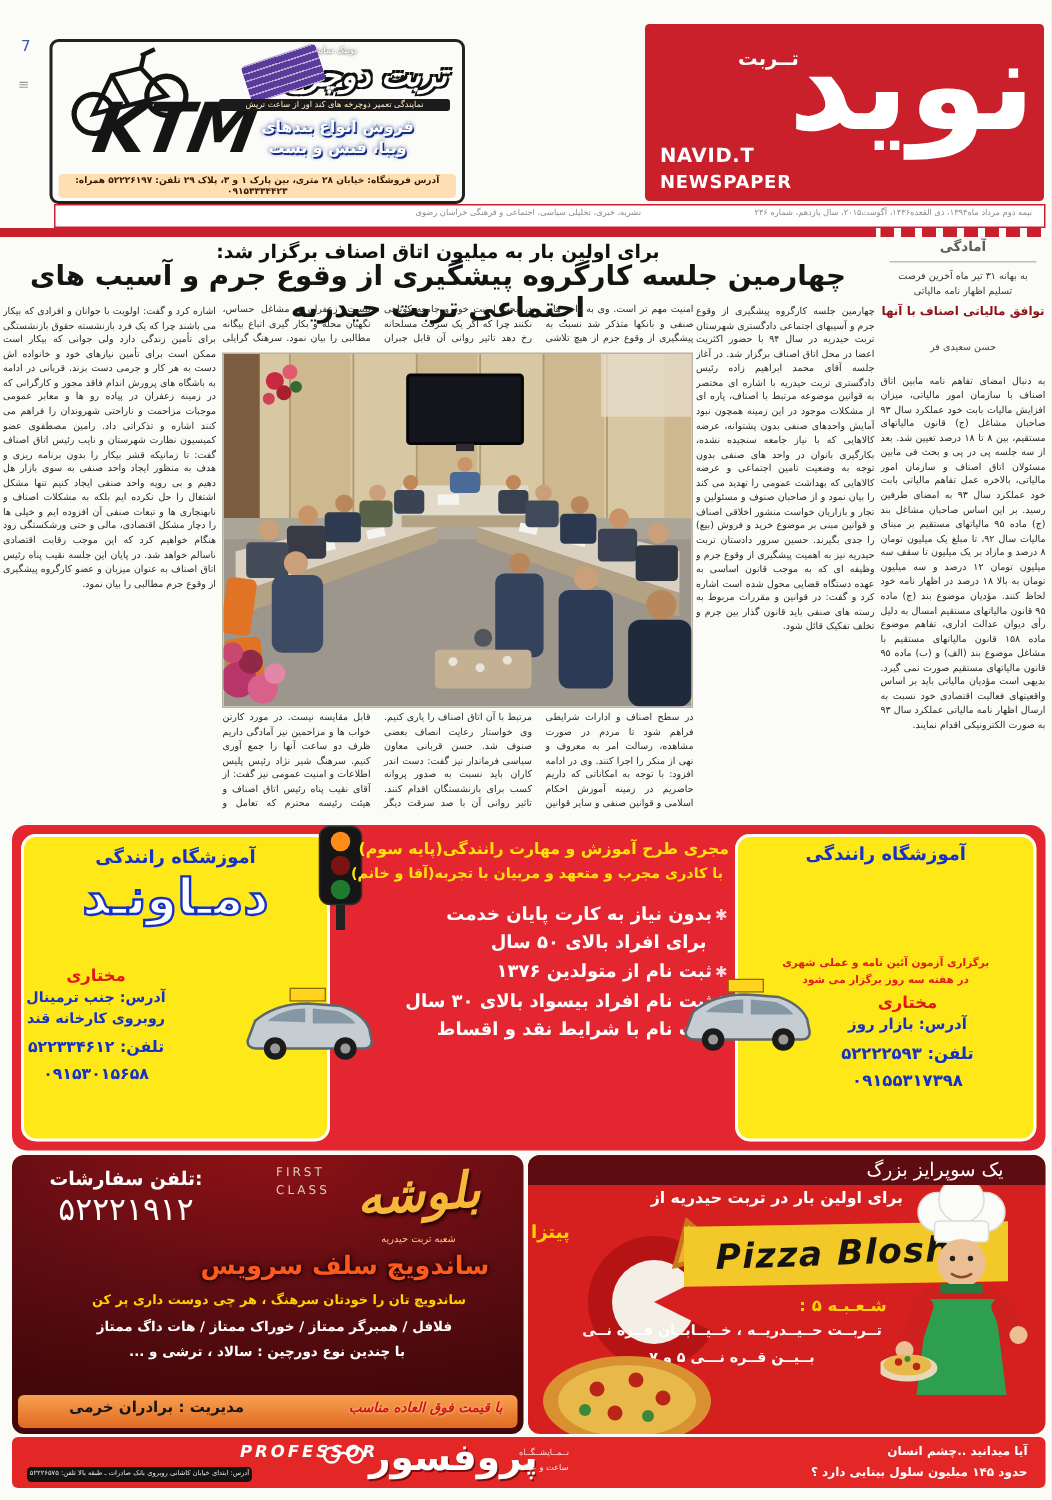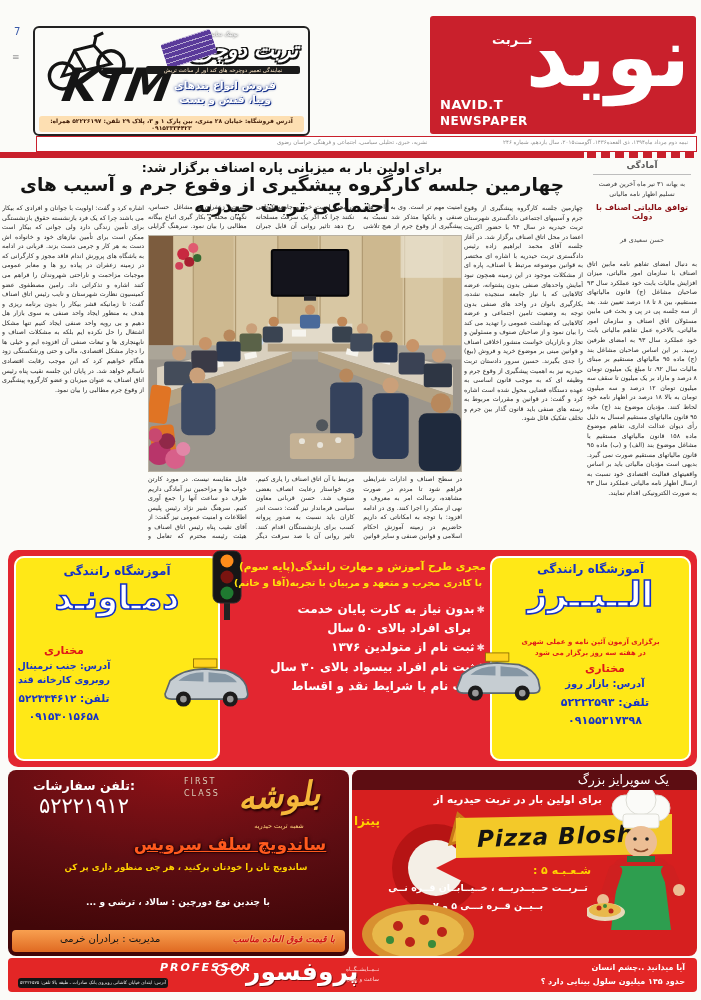--- a/index.html
+++ b/index.html
@@ -83,28 +83,28 @@
   
   .bloshe{left:8px;top:770px;width:341px;height:186px;border-radius:8px;overflow:hidden;
           background:radial-gradient(120% 90% at 50% 0%,#8d1116 0%,#5d0d12 55%,#420709 100%);}
   .orders{left:10px;top:8px;width:132px;color:#fff;font-size:12.5px;font-weight:bold;text-align:center;}
   .orders-num{left:10px;top:24px;width:132px;color:#fff;font-size:21px;font-weight:normal;text-align:center;letter-spacing:2px;}
   .fclass{left:176px;top:6px;color:#d9cdb8;font-size:8px;letter-spacing:2px;line-height:1.5;}
   .bl-logo{left:205px;top:6px;width:132px;text-align:center;font-size:33px;font-weight:bold;font-style:italic;color:#f6b83a;
            text-shadow:1px 2px 2px #2a0406;transform:rotate(-4deg);}
   .bl-branch{left:205px;top:52px;width:132px;text-align:center;font-size:6.5px;color:#ffd27a;}
   .bl-self{left:110px;top:64px;width:224px;text-align:center;font-size:17px;font-weight:bold;color:#ff5a1e;
-           text-shadow:1px 1px 0 #300406,-1px 1px 0 #300406,0 0 4px #000;text-decoration:underline;}
+           text-shadow:1px 1px 0 #300406,-1px 1px 0 #300406,0 0 4px #000;}
   .bl-tag{left:20px;top:92px;width:316px;text-align:center;color:#ffd200;font-size:8.6px;font-weight:bold;}
   .bl-menu{left:20px;top:110px;width:310px;text-align:center;color:#fff;font-size:9px;font-weight:bold;}
   .bl-sides{left:20px;top:127px;width:300px;text-align:center;color:#fff;font-size:9px;font-weight:bold;}
   .bl-band{left:4px;right:4px;bottom:4px;height:22px;border-radius:4px;background:linear-gradient(#f8a050,#e06a22);}
   .bl-price{right:10px;top:4px;position:absolute;color:#d01414;font-size:9px;font-weight:bold;font-style:italic;
             text-shadow:0 0 2px #ffe2b0;}
-  .bl-mgmt{left:48px;top:3px;position:absolute;color:#151515;font-size:10px;font-weight:normal;}
+  .bl-mgmt{left:34px;top:3px;position:absolute;color:#151515;font-size:10px;font-weight:bold;}
 
   
   .pza{left:352px;top:770px;width:345px;height:186px;background:#d61f1f;border-radius:8px;overflow:hidden;}
   .pza-top{left:0;top:0;width:100%;height:20px;background:#5d0d12;}
   .pza-surprise{position:absolute;right:28px;top:2px;color:#fff;font-size:12.5px;font-weight:normal;}
   .pza-first{left:10px;top:23px;width:240px;text-align:right;color:#fff;font-size:10.5px;font-weight:bold;}
   .pza-fa{left:2px;top:44px;color:#ffd200;font-size:12px;font-weight:bold;}
   .pza-ribbon{left:104px;top:46px;width:216px;height:40px;background:#f3c929;transform:skewY(-1deg);
               display:flex;align-items:center;justify-content:center;}
   .pza-brand{font-size:23px;font-weight:bold;font-style:italic;color:#141414;letter-spacing:1px;transform:rotate(-1deg);}
@@ -154,21 +154,21 @@
     <div class="abs mast-en2">NEWSPAPER</div>
   </div>
 
   <div class="abs strip">
     <span class="tg">نشریه، خبری، تحلیلی سیاسی، اجتماعی و فرهنگی خراسان رضوی</span>
     <span class="dl">نیمه دوم مرداد ماه۱۳۹۴، ذی القعده۱۴۳۶، آگوست۲۰۱۵، سال یازدهم، شماره ۲۴۶</span>
   </div>
 
   <div class="abs redbar"></div>
   <div class="abs sb-dash"></div>
-  <div class="abs kicker c b rtl">برای اولین بار به میزبانی پاره اصناف برگزار شد:</div>
+  <div class="abs kicker c b rtl">برای اولین بار به میلیون اتاق اصناف برگزار شد:</div>
   <div class="abs headline c b rtl">چهارمین جلسه کارگروه پیشگیری از وقوع جرم و آسیب های اجتماعی تربت حیدریه</div>
 
   <div class="abs txt strip-top">امنیت مهم تر است. وی به واحد های صنفی و بانکها متذکر شد نسبت به پیشگیری از وقوع جرم از هیچ تلاشی در بحث امنیت خود و جامعه کوتاهی نکنند چرا که اگر یک سرقت مسلحانه رخ دهد تاثیر روانی آن قابل جبران نیست. زعفران و مشاغل حساس، نگهبان محله و بکار گیری اتباع بیگانه مطالبی را بیان نمود. سرهنگ گرایلی فرمانده سپاه گفت: در بحث عفاف و حجاب</div>
   <div class="abs txt col-r">چهارمین جلسه کارگروه پیشگیری از وقوع جرم و آسیبهای اجتماعی دادگستری شهرستان تربت حیدریه در سال ۹۴ با حضور اکثریت اعضا در محل اتاق اصناف برگزار شد. در آغاز جلسه آقای محمد ابراهیم زاده رئیس دادگستری تربت حیدریه با اشاره ای مختصر به قوانین موضوعه مرتبط با اصناف، پاره ای از مشکلات موجود در این زمینه همچون نبود آمایش واحدهای صنفی بدون پشتوانه، عرضه کالاهایی که با نیاز جامعه سنجیده نشده، بکارگیری بانوان در واحد های صنفی بدون توجه به وضعیت تامین اجتماعی و عرضه کالاهایی که بهداشت عمومی را تهدید می کند را بیان نمود و از صاحبان صنوف و مسئولین و تجار و بازاریان خواست منشور اخلاقی اصناف و قوانین مبنی بر موضوع خرید و فروش (بیع) را جدی بگیرند. حسین سرور دادستان تربت حیدریه نیز به اهمیت پیشگیری از وقوع جرم و وظیفه ای که به موجب قانون اساسی به عهده دستگاه قضایی محول شده است اشاره کرد و گفت: در قوانین و مقررات مربوط به رسته های صنفی باید قانون گذار بین جرم و تخلف تفکیک قائل شود.</div>
   <div class="abs txt col-l">اشاره کرد و گفت: اولویت با جوانان و افرادی که بیکار می باشند چرا که یک فرد بازنشسته حقوق بازنشستگی برای تأمین زندگی دارد ولی جوانی که بیکار است ممکن است برای تأمین نیازهای خود و خانواده اش دست به هر کار و جرمی دست بزند. قربانی در ادامه به باشگاه های پرورش اندام فاقد مجوز و کارگرانی که در زمینه زعفران در پیاده رو ها و معابر عمومی موجبات مزاحمت و ناراحتی شهروندان را فراهم می کنند اشاره و تذکراتی داد. رامین مصطفوی عضو کمیسیون نظارت شهرستان و نایب رئیس اتاق اصناف گفت: تا زمانیکه قشر بیکار را بدون برنامه ریزی و هدف به منظور ایجاد واحد صنفی به سوی بازار هل دهیم و بی رویه واحد صنفی ایجاد کنیم تنها مشکل اشتغال را حل نکرده ایم بلکه به مشکلات اصناف و نابهنجاری ها و تبعات صنفی آن افزوده ایم و خیلی ها را دچار مشکل اقتصادی، مالی و حتی ورشکستگی زود هنگام خواهیم کرد که این موجب رقابت اقتصادی ناسالم خواهد شد. در پایان این جلسه نقیب پناه رئیس اتاق اصناف به عنوان میزبان و عضو کارگروه پیشگیری از وقوع جرم مطالبی را بیان نمود.</div>
   <div class="abs txt strip-bot">در سطح اصناف و ادارات شرایطی فراهم شود تا مردم در صورت مشاهده، رسالت امر به معروف و نهی از منکر را اجرا کنند. وی در ادامه افزود: با توجه به امکاناتی که داریم حاضریم در زمینه آموزش احکام اسلامی و قوانین صنفی و سایر قوانین مرتبط با آن اتاق اصناف را یاری کنیم. وی خواستار رعایت انصاف بعضی صنوف شد. حسن قربانی معاون سیاسی فرماندار نیز گفت: دست اندر کاران باید نسبت به صدور پروانه کسب برای بازنشستگان اقدام کنند. تاثیر روانی آن با صد سرقت دیگر قابل مقایسه نیست. در مورد کارتن خواب ها و مزاحمین نیز آمادگی داریم ظرف دو ساعت آنها را جمع آوری کنیم. سرهنگ شیر نژاد رئیس پلیس اطلاعات و امنیت عمومی نیز گفت: از آقای نقیب پناه رئیس اتاق اصناف و هیئت رئیسه محترم که تعامل و همکاری خوبی با ما داشتند تشکر می کنیم. در بحث پیشگیری از وقوع جرم مکلفیم جلسات متعدد داشته باشیم. وی همچنین پیرامون امنیت اصناف بویژه طلا فروشان مطالبی را بیان کرد.</div>
 
   <svg class="abs photo" viewBox="0 0 310 236" preserveAspectRatio="none">
     <rect width="310" height="110" fill="#d8c7a3"></rect>
     <g fill="#cdb88f">
@@ -288,21 +288,21 @@
         <circle cx="34" cy="214" r="7" fill="#e287a8"></circle>
         <circle cx="6" cy="200" r="7" fill="#c84870"></circle>
       </g>
   </svg>
 
   <div class="abs sidebar rtl">
     <div class="sb-head">آمادگی</div>
     <div class="sb-rule"></div>
     <div class="sb-lead">به بهانه ۳۱ تیر ماه آخرین فرصت
 تسلیم اظهار نامه مالیاتی</div>
-    <div class="sb-title">توافق مالیاتی اصناف با دولت</div>
+    <div class="sb-title">توافق مالیاتی اصناف با آنها</div>
     <div class="sb-author">حسن سعیدی فر</div>
     <div class="txt sb-body">به دنبال امضای تفاهم نامه مابین اتاق اصناف با سازمان امور مالیاتی، میزان افزایش مالیات بابت خود عملکرد سال ۹۳ صاحبان مشاغل (ج) قانون مالیاتهای مستقیم، بین ۸ تا ۱۸ درصد تعیین شد. بعد از سه جلسه پی در پی و بحث فی مابین مسئولان اتاق اصناف و سازمان امور مالیاتی، بالاخره عمل تفاهم مالیاتی بابت خود عملکرد سال ۹۳ به امضای طرفین رسید. بر این اساس صاحبان مشاغل بند (ج) ماده ۹۵ مالیاتهای مستقیم بر مبنای مالیات سال ۹۲، تا مبلغ یک میلیون تومان ۸ درصد و مازاد بر یک میلیون تا سقف سه میلیون تومان ۱۲ درصد و سه میلیون تومان به بالا ۱۸ درصد در اظهار نامه خود لحاظ کنند. مؤدیان موضوع بند (ج) ماده ۹۵ قانون مالیاتهای مستقیم امسال به دلیل رأی دیوان عدالت اداری، تفاهم موضوع ماده ۱۵۸ قانون مالیاتهای مستقیم با مشاغل موضوع بند (الف) و (ب) ماده ۹۵ قانون مالیاتهای مستقیم صورت نمی گیرد. بدیهی است مؤدیان مالیاتی باید بر اساس واقعیتهای فعالیت اقتصادی خود نسبت به ارسال اظهار نامه مالیاتی عملکرد سال ۹۳ به صورت الکترونیکی اقدام نمایند.</div>
   </div>
 
   <div class="abs band">
 
     <div class="ybox dmv">
       <div class="abs school-label" style="top:8px;">آموزشگاه رانندگی</div>
       <div class="abs school-name" style="top:22px;font-size:33px;">دمـاونـد</div>
       <div class="abs red-t" style="top:88px;left:-30px;width:160px;font-size:11px;">مختاری</div>
@@ -335,21 +335,20 @@
     <div class="abs bullets">
       <div><span class="mk">✱</span><span>بدون نیاز به کارت پایان خدمت</span></div>
       <div class="ind"><span>برای افراد بالای ۵۰ سال</span></div>
       <div><span class="mk">✱</span><span>ثبت نام از متولدین ۱۳۷۶</span></div>
       <div><span class="mk">✱</span><span>ثبت نام افراد بیسواد بالای ۳۰ سال</span></div>
       <div><span class="mk">✱</span><span>ثبت نام با شرایط نقد و اقساط</span></div>
     </div>
 
     <div class="ybox alb">
       <div class="abs school-label" style="top:6px;">آموزشگاه رانندگی</div>
-      <div class="abs school-name" style="top:18px;font-size:34px;">الــبــرز</div>
       <div class="abs red-t" style="top:82px;font-size:7px;">برگزاری آزمون آئین نامه و عملی شهری</div>
       <div class="abs red-t" style="top:93px;font-size:7px;">در هفته سه روز برگزار می شود</div>
       <div class="abs red-t" style="top:106px;left:30px;width:170px;font-size:11px;">مختاری</div>
       <div class="abs blue-t" style="top:122px;left:30px;width:170px;font-size:10px;">آدرس: بازار روز</div>
       <div class="abs blue-t" style="top:140px;left:30px;width:170px;font-size:11px;">تلفن: ۵۲۲۲۲۵۹۳</div>
       <div class="abs blue-t" style="top:158px;left:30px;width:170px;font-size:11px;letter-spacing:1px;">۰۹۱۵۵۳۱۷۳۹۸</div>
     </div>
 
     <svg class="abs" style="left:444px;top:102px;width:92px;height:52px;z-index:3;" viewBox="0 0 110 60">
       <rect x="40" y="0" width="28" height="10" fill="#ffd31e" stroke="#8a6a00"></rect>
@@ -363,21 +362,22 @@
   </div>
 
   <div class="abs bloshe">
     <div class="abs orders">تلفن سفارشات:</div>
     <div class="abs orders-num">۵۲۲۲۱۹۱۲</div>
     <div class="abs fclass" style="white-space:pre-line;">FIRST
 CLASS</div>
     <div class="abs bl-logo">بلوشه</div>
     <div class="abs bl-branch">شعبه تربت حیدریه</div>
     <div class="abs bl-self rtl">ساندویچ سلف سرویس</div>
-    <div class="abs bl-tag rtl">ساندویچ تان را خودتان پرکنید ، هر چی منظور داری پر کن</div>
+    <div class="abs bl-tag rtl">ساندویچ تان را خودتان سرهنگ ، هر چی دوست داری پر کن</div>
+    <div class="abs bl-menu rtl">فلافل / همبرگر ممتاز / خوراک ممتاز / هات داگ ممتاز</div>
     <div class="abs bl-sides rtl">با چندین نوع دورچین : سالاد ، ترشی و ...</div>
     <div class="abs bl-band">
       <span class="bl-price rtl">با قیمت فوق العاده مناسب</span>
       <span class="bl-mgmt rtl">مدیریت : برادران خرمی</span>
     </div>
   </div>
 
   <div class="abs pza">
     <div class="pza-top"></div>
     <div class="pza-surprise rtl">یک سوپرایز بزرگ</div>

